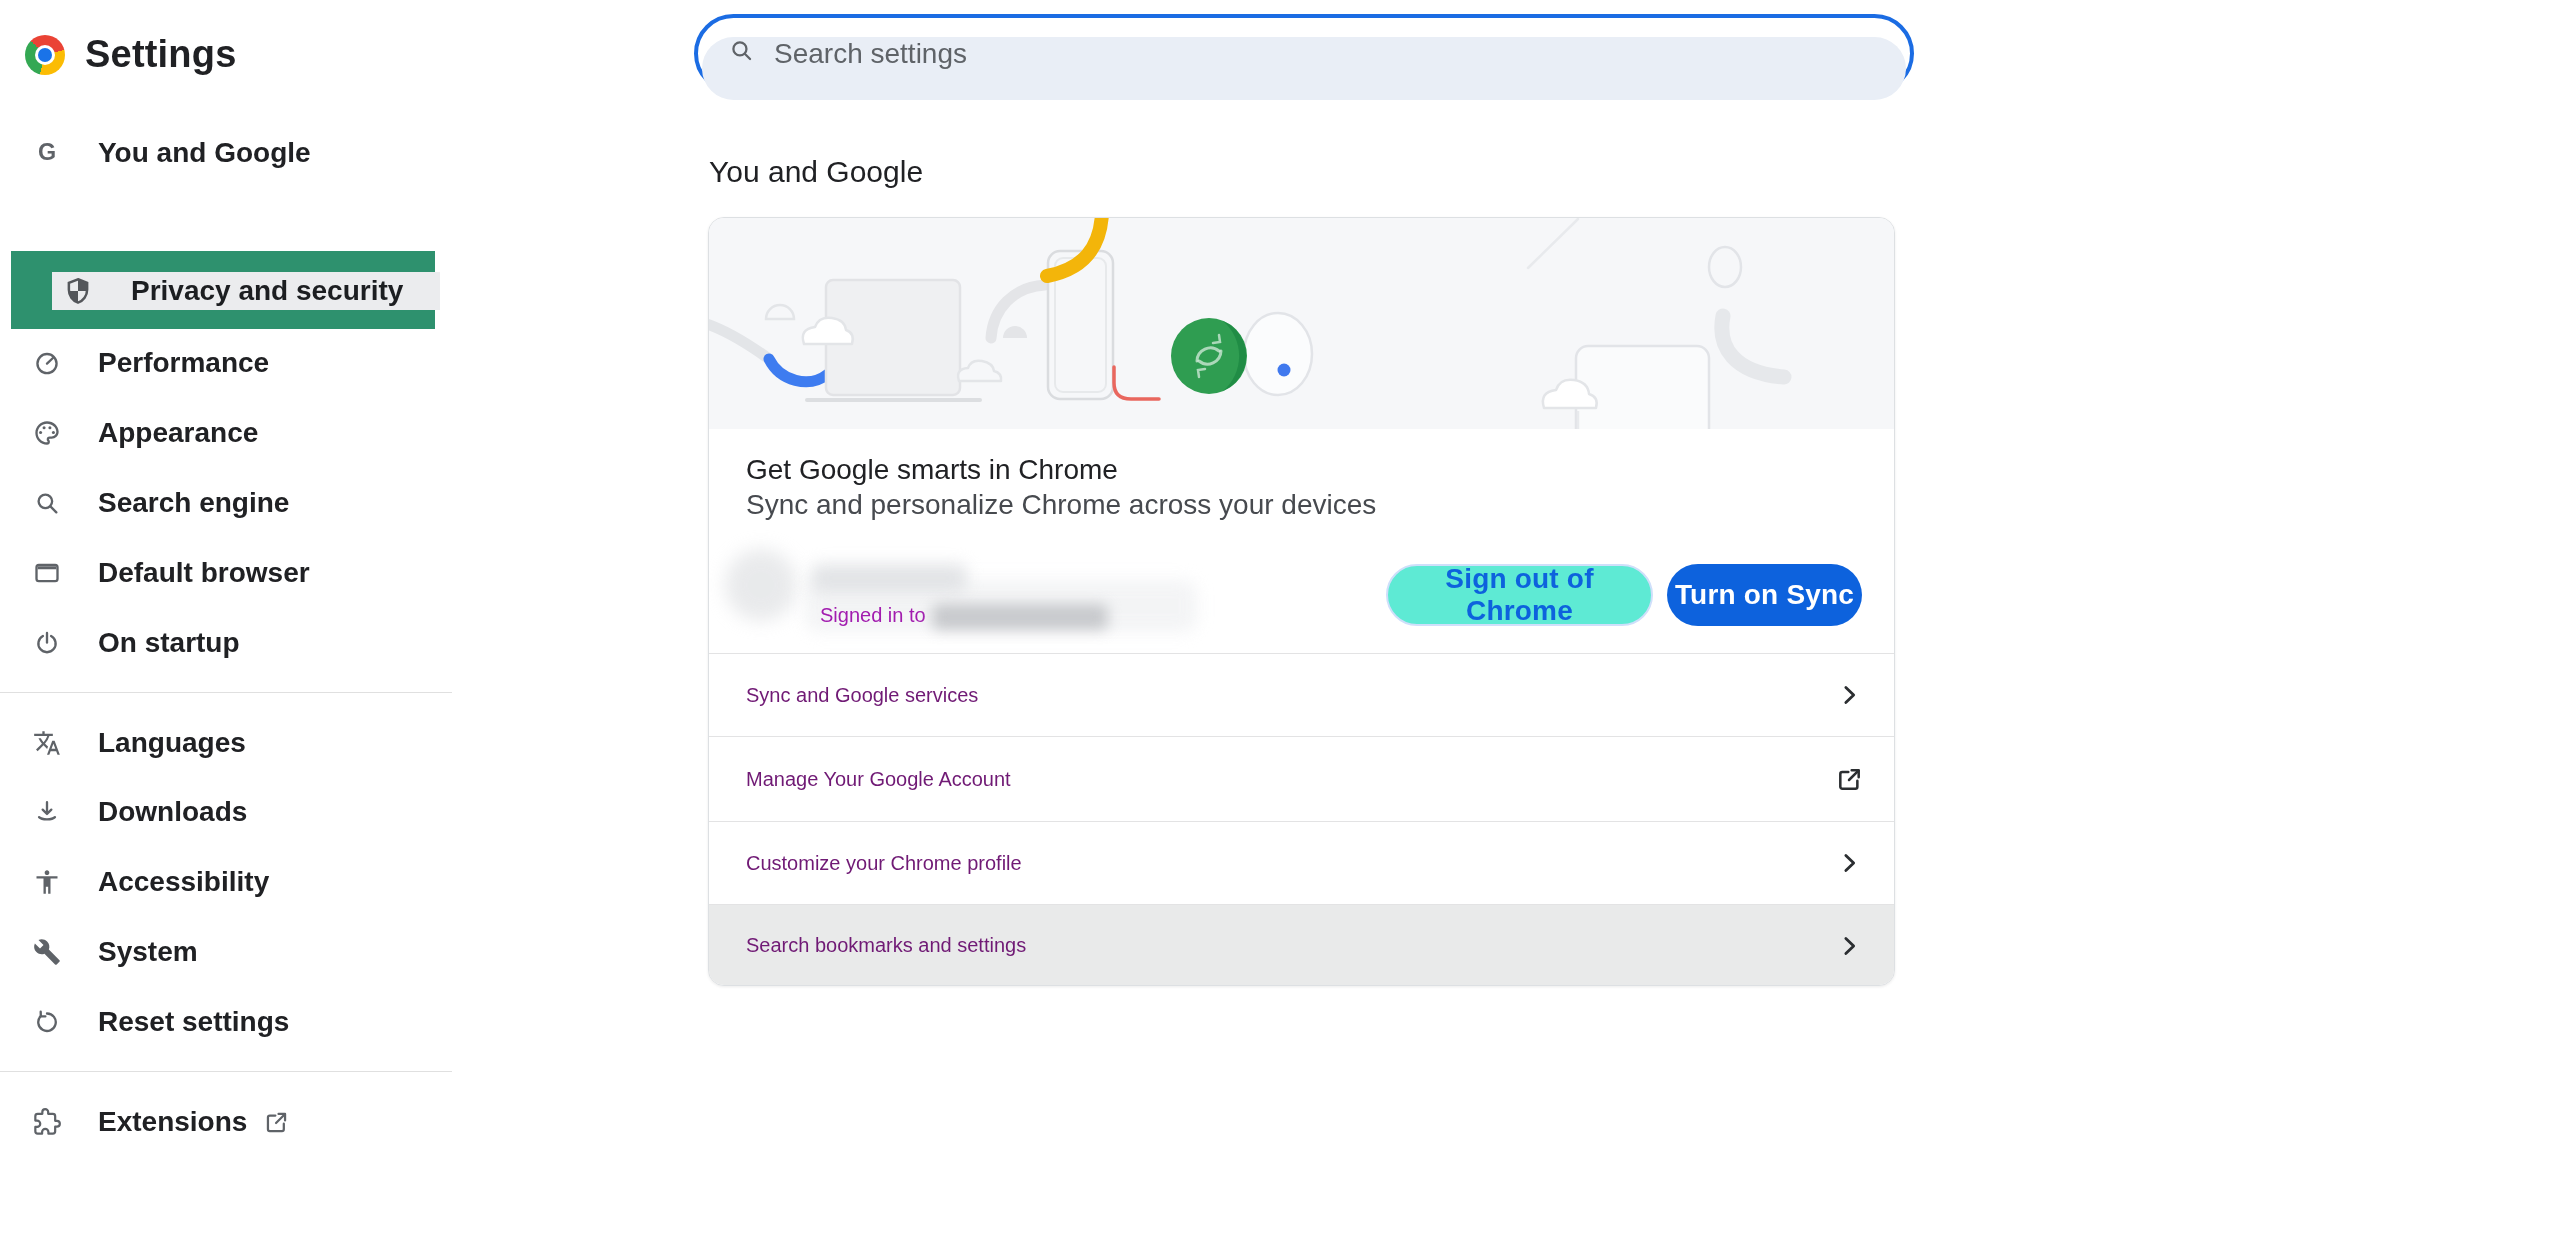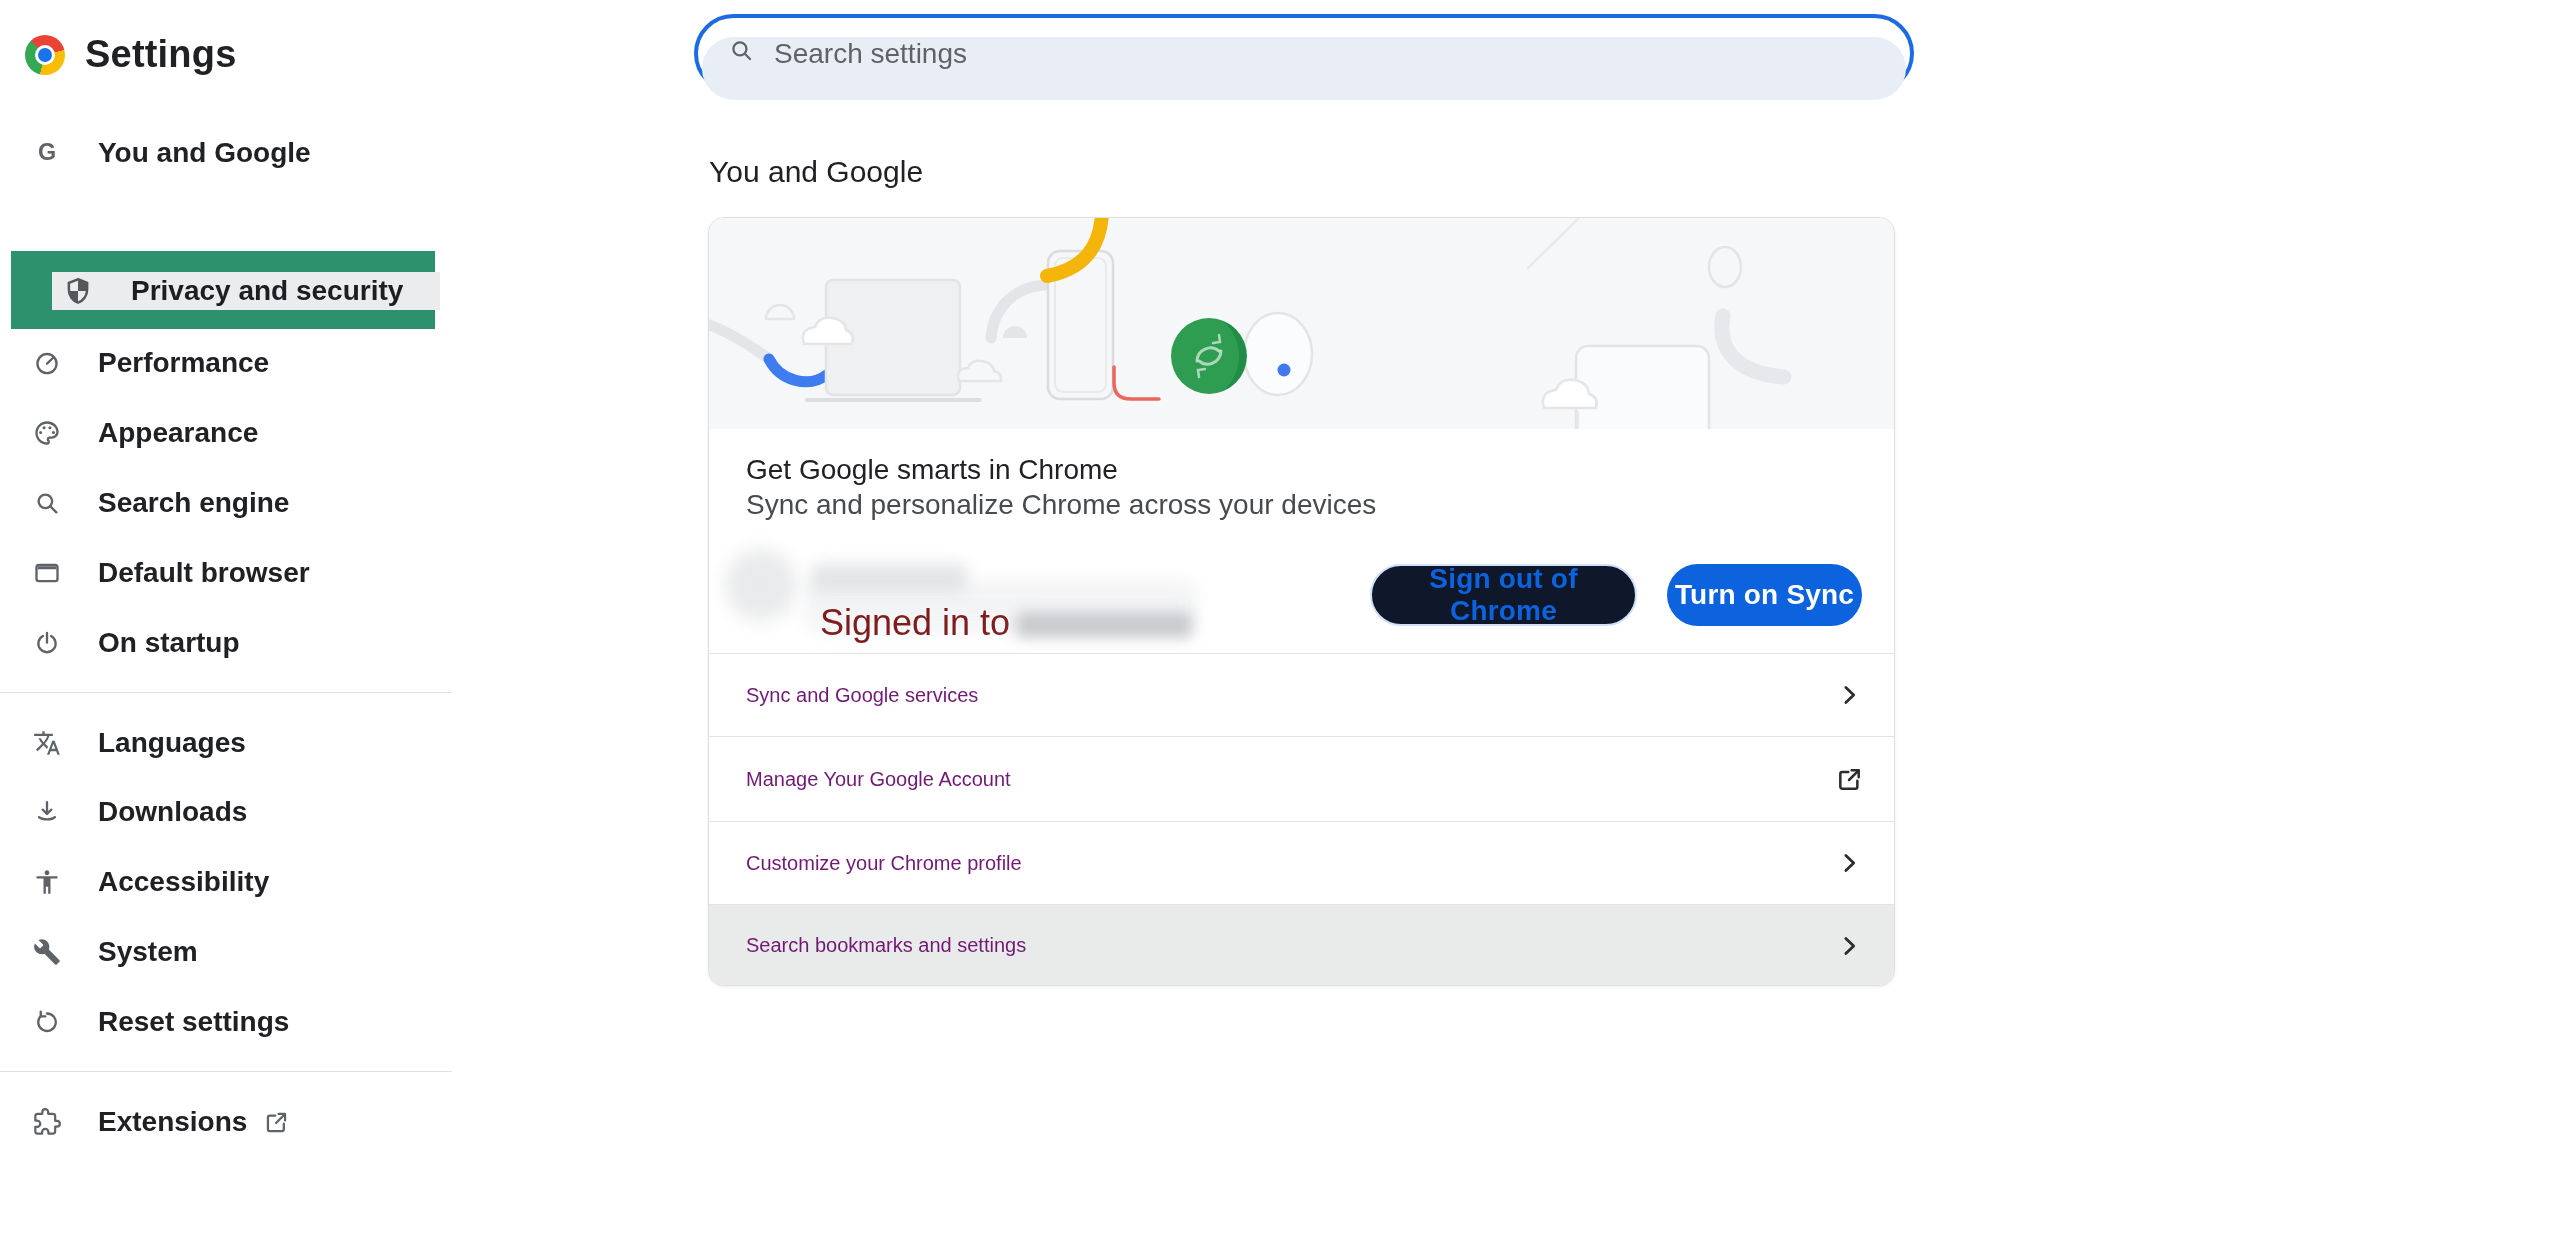--- a/index.html
+++ b/index.html
@@ -42,26 +42,26 @@
     border-radius:16px;box-sizing:border-box;box-shadow:0 1px 3px rgba(0,0,0,.08);overflow:hidden;}
   .banner{position:absolute;left:0;top:0;width:100%;height:211px;background:#f6f7f9;}
   .promo-title{position:absolute;left:37px;top:236px;font-size:28px;color:#202124;}
   .promo-sub{position:absolute;left:37px;top:271px;font-size:28px;color:#474a4f;}
   .avatar-blur{position:absolute;left:16px;top:331px;width:72px;height:72px;border-radius:50%;
     background:#d7d9dc;filter:blur(9px);opacity:.55;}
   .name-blur{position:absolute;left:102px;top:346px;width:156px;height:28px;border-radius:8px;
     background:#dcdee1;filter:blur(8px);opacity:.8;}
   .signin-strip{position:absolute;left:96px;top:362px;width:392px;height:52px;border-radius:12px;
     background:#eff0f2;filter:blur(8px);opacity:.7;}
-  .signin-line{position:absolute;left:111px;top:384px;display:flex;align-items:center;font-size:36px;color:#7f1d1d;}
+  .signin-line{position:absolute;left:111px;top:384px;display:flex;align-items:center;font-size:20px;color:#a21caf;}
   .email-blur{display:inline-block;width:176px;height:26px;margin-left:6px;border-radius:6px;
     background:#b9bbbf;filter:blur(7px);opacity:.75;transform:translateY(2px);}
   .btn{position:absolute;top:346px;height:62px;border-radius:31px;display:flex;align-items:center;justify-content:center;
     font-size:28px;font-weight:700;cursor:pointer;box-sizing:border-box;letter-spacing:.2px;}
-  .btn-outline{left:661px;width:267px;background:#0f172a;border:2px solid #cfdffa;color:#0d62dd;}
+  .btn-outline{left:677px;width:267px;background:#5eead4;border:2px solid #cfdffa;color:#0d62dd;}
   .btn-filled{left:958px;width:195px;background:#0d62dd;color:#fff;border:none;}
   .card-row{position:absolute;left:0;width:100%;box-sizing:border-box;display:flex;align-items:center;
     justify-content:space-between;padding:0 30px 0 37px;border-top:1px solid #e3e3e4;cursor:pointer;background:#fff;}
   .card-row .rlbl{font-size:20px;color:#701a75;}
   .card-row.hovered{background:#e9eaea;border-radius:0 0 15px 15px;}
   .row-ic{width:30px;height:30px;display:flex;align-items:center;justify-content:center;}
   svg{display:block;}
 </style>
 </head>
 <body>

